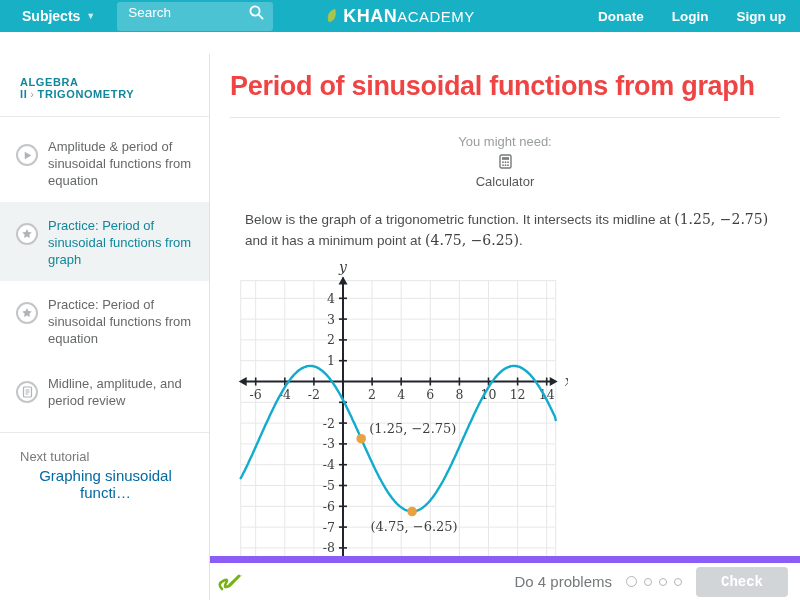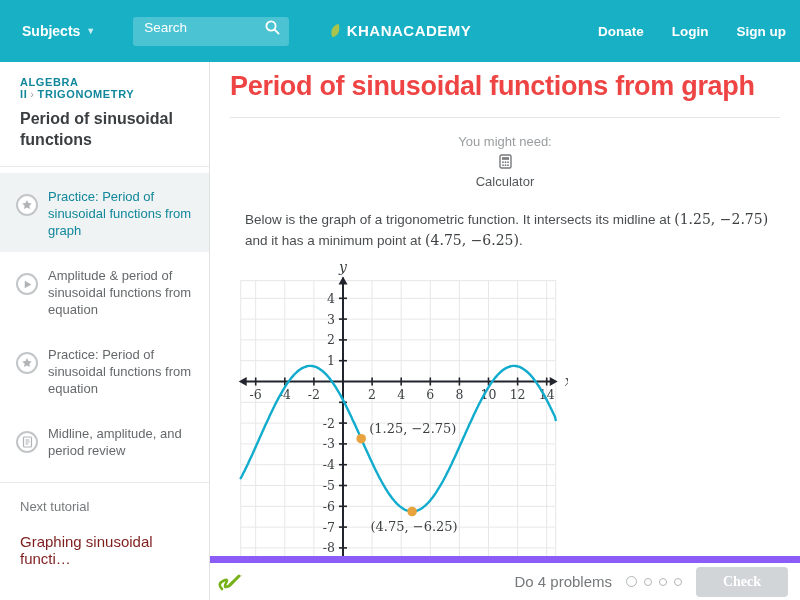--- a/index.html
+++ b/index.html
@@ -1,33 +1,33 @@
 <!DOCTYPE html>
 <html><head>
 <meta charset="utf-8">
 <style>
   * { margin:0; padding:0; box-sizing:border-box; }
   html,body { width:800px; height:600px; overflow:hidden; background:#fff;
     font-family:"Liberation Sans", sans-serif; }
 
   
-  .header { position:absolute; top:0; left:0; width:800px; height:62px;
+  .header { position:absolute; top:0; left:0; width:800px; height:32px;
     background:#18b0c4; display:flex; align-items:center; color:#fff; z-index:50; }
   .subjects { margin-left:22px; font-size:14px; font-weight:700; cursor:pointer;
     display:flex; align-items:center; gap:6px; }
   .subjects .caret { font-size:9px; color:#c9eef4; }
-  .searchbox { margin-left:38px; width:156px; height:29px; background:#4cc3d3;
+  .searchbox { margin-left:22px; width:156px; height:29px; background:#4cc3d3;
     border-radius:3px; display:flex; align-items:center; padding:0 8px 8px 11px; }
   .searchbox input { flex:1; background:transparent; border:none; outline:none;
     color:#fff; font-size:13.5px; font-family:"Liberation Sans",sans-serif; width:100px; }
   .searchbox input::placeholder { color:#fff; opacity:1; }
   .logo { position:absolute; left:50%; transform:translateX(-50%); display:flex;
     align-items:center; gap:4px; cursor:pointer; }
-  .logo .khan { font-size:15px; font-weight:700; letter-spacing:0.5px; }
-  .logo .academy { font-size:15px; font-weight:700; letter-spacing:0.5px; }
+  .logo .khan { font-size:18px; font-weight:700; letter-spacing:0.5px; }
+  .logo .academy { font-size:15px; font-weight:400; letter-spacing:0.5px; }
   .header-links { position:absolute; right:14px; display:flex; gap:28px; }
   .header-links a { color:#fff; font-size:13.5px; font-weight:700; text-decoration:none; cursor:pointer; }
 
   
   .sidebar { position:absolute; top:54px; left:0; width:210px; height:555px;
     background:#fff; border-right:1px solid #e0e2e3; }
   .crumbs { padding:22px 18px 0 20px; font-size:11px; font-weight:700;
     letter-spacing:0.6px; color:#11879b; }
   .crumbs .sep { color:#9aa0a2; padding:0 3px; font-weight:400; }
   .side-title { padding:8px 18px 0 20px; font-size:16px; font-weight:700;
@@ -38,21 +38,21 @@
   .t-item { position:relative; display:flex; padding:13px 14px 13px 16px; gap:10px;
     cursor:pointer; z-index:1; }
   .t-item.active { background:#f0f3f3; }
   .t-icon { flex:0 0 22px; width:22px; height:22px; border:2px solid #c3c6c8;
     border-radius:50%; background:#fff; display:flex; align-items:center;
     justify-content:center; margin-top:8px; }
   .t-item .t-label { font-size:13px; line-height:17px; color:#66696b; padding-top:2px; }
   .t-item.active .t-label { color:#11879b; }
   .next-box { border-top:1px solid #e8eaea; margin-top:10px; padding:16px 18px 0 20px; }
   .next-label { font-size:13px; color:#77797b; }
-  .next-link { font-size:15px; color:#7f1d1d; margin-top:19px; cursor:pointer; }
+  .next-link { font-size:15px; color:#0369a1; margin-top:3px; cursor:pointer;text-align:center; }
 
   
   .main { position:absolute; top:45px; left:210px; width:590px; height:555px; background:#fff; }
   .page-title { margin:26px 20px 0 20px; font-size:27px; font-weight:700;
     color:#ef4444; letter-spacing:-0.3px; }
   .title-div { border-top:1px solid #e4e6e7; margin:15px 20px 0 20px; }
   .might-need { margin-top:16px; text-align:center; font-size:13px; color:#9a9d9f;
     display:flex; align-items:center; justify-content:center; gap:5px;flex-direction:column; }
   .might-need .tool { color:#55585a; }
   .problem { margin:20px 0 0 35px; width:528px; font-size:13.5px; line-height:21px; color:#4a4d4f; }
@@ -64,21 +64,21 @@
   .footer { position:absolute; left:210px; bottom:0; width:590px; height:44px;
     background:#fff; border-top:7px solid #8b5cf6; display:flex; align-items:center; }
   .scratchpad { margin-left:6px; width:30px; height:30px; cursor:pointer; }
   .footer-right { position:absolute; right:12px; display:flex; align-items:center; gap:14px; }
   .do-problems { font-size:15px; color:#76797b; }
   .dots { display:flex; align-items:center; gap:7px; }
   .dot { border-radius:50%; border:1.5px solid #b2b6b8; background:#fff; }
   .dot.cur { width:11px; height:11px; }
   .dot.sm { width:8px; height:8px; }
   .check-btn { width:92px; height:30px; background:#d2d5d8; border:none; border-radius:4px;
-    color:#fff; font-size:14px; font-weight:700; font-family:Liberation Serif, serif; cursor:pointer; }
+    color:#fff; font-size:14px; font-weight:700; font-family:Liberation Mono, monospace; cursor:pointer; }
 
   .graph-svg text { font-family:"DejaVu Serif", serif; fill:#3d4042; }
 </style>
 </head>
 <body>
 
 <div class="header">
   <div class="subjects">
     <span>Subjects</span>
     <span class="caret">▼</span>
@@ -100,39 +100,38 @@
       <a>Donate</a>
       <a>Login</a>
       <a>Sign up</a>
     </div>
 </div>
 
 <div class="sidebar">
   <div class="crumbs">
     <span>ALGEBRA II</span><span class="sep">›</span><span>TRIGONOMETRY</span>
   </div>
-  <div class="side-title">Period of sinusoidal functions</div>
   <div class="side-div"></div>
   <div class="tutorial-list">
     <div class="timeline" style="top: 32px; height: 0px;"></div>
-  <div class="t-item active">
+  <div class="t-item">
+        <span class="t-icon">
+          <svg width="11" height="11" viewBox="0 0 20 20">
+            <path d="M5 3l12 7-12 7z" fill="#b0b4b6"></path>
+          </svg>
+        </span>
+        <span class="t-label">Amplitude &amp; period of sinusoidal functions from equation</span>
+      </div>
+      <div class="t-item active">
         <span class="t-icon">
           <svg width="12" height="12" viewBox="0 0 20 20">
             <path d="M10 1.5l2.4 5.1 5.6.7-4.1 3.9 1 5.6L10 14l-4.9 2.8 1-5.6L2 7.3l5.6-.7z" fill="#b0b4b6"></path>
           </svg>
         </span>
         <span class="t-label">Practice: Period of sinusoidal functions from graph</span>
-      </div>
-      <div class="t-item">
-        <span class="t-icon">
-          <svg width="11" height="11" viewBox="0 0 20 20">
-            <path d="M5 3l12 7-12 7z" fill="#b0b4b6"></path>
-          </svg>
-        </span>
-        <span class="t-label">Amplitude &amp; period of sinusoidal functions from equation</span>
       </div>
       <div class="t-item">
         <span class="t-icon">
           <svg width="12" height="12" viewBox="0 0 20 20">
             <path d="M10 1.5l2.4 5.1 5.6.7-4.1 3.9 1 5.6L10 14l-4.9 2.8 1-5.6L2 7.3l5.6-.7z" fill="#b0b4b6"></path>
           </svg>
         </span>
         <span class="t-label">Practice: Period of sinusoidal functions from equation</span>
       </div>
       <div class="t-item">

